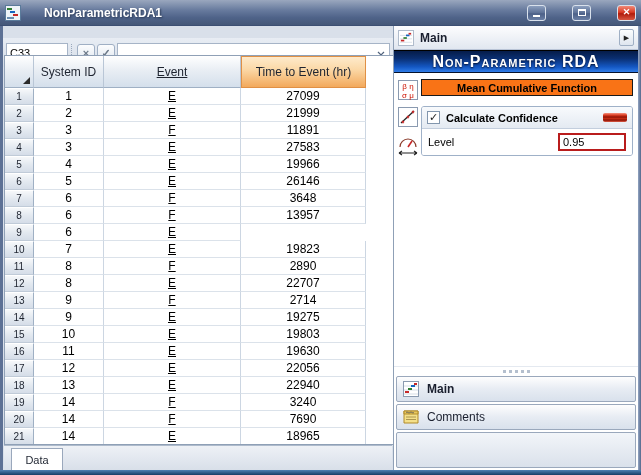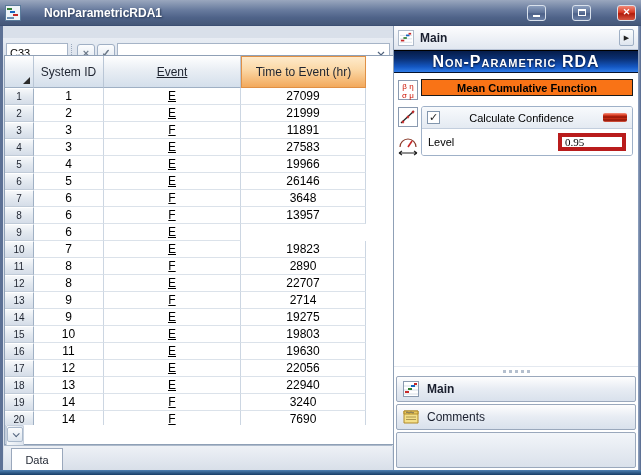--- a/index.html
+++ b/index.html
@@ -29,21 +29,21 @@
   .fbtn { width:18px; height:18px; border:1px solid #9fafc4; border-radius:3px;
     background:linear-gradient(180deg,#fcfdfe,#dfe6ef); color:#6b7888; font-size:11px; font-weight:bold;
     text-align:center; line-height:16px; }
   .formula-field { flex:1; height:19px; border:1px solid #a6b4c7; background:#fff; position:relative; }
   .formula-input { position:absolute; inset:0; border:0; font-size:11px; padding:0 16px 0 3px; width:100%;
     font-family:"Liberation Sans",sans-serif; }
   .field-chev { position:absolute; right:2px; top:4px; width:12px; height:11px; }
 
   
   .sheet { position:absolute; top:29px; left:1px; width:445px; height:390px; background:#fff;
-    border:1px solid #8fa0b6; display:flex;flex-direction:column; }
+    border:1px solid #8fa0b6; display:flex; }
   .grid { flex:1; display:flex; flex-direction:column; overflow:hidden; }
   .header-row { display:flex; height:32px; flex:0 0 32px; }
   .hcell { background:linear-gradient(180deg,#ffffff,#e9eef4 45%,#d4dfeb);
     border-right:1px solid #b9c6d6; border-bottom:1px solid #9fb0c4;
     display:flex; flex-direction:column; align-items:center; justify-content:center;
     font-size:12px; color:#1e2430; text-align:center; line-height:14px; }
   .hcell.corner { width:29px; flex:0 0 29px; position:relative; }
   .corner-tri { position:absolute; right:3px; bottom:3px; width:0; height:0;
     border-bottom:7px solid #2b2b2b; border-left:7px solid transparent; }
   .col1 { width:70px; flex:0 0 70px; }
@@ -101,27 +101,27 @@
   .icon-col { width:22px; flex:0 0 22px; display:flex; justify-content:center; padding-top:1px; }
   .params-icon { width:20px; height:20px; border:1px solid #8a9ab0; background:#fff; color:#cc1100;
     font-size:8px; line-height:9px; text-align:center; padding-top:1px; font-weight:normal; }
   .mcf-btn { flex:1; height:17px; border:1px solid #1a1a1a; background:#f97316; font-weight:bold; font-size:11px;
     color:#000; display:flex; align-items:center; justify-content:center; }
   .group { flex:1; border:1px solid #9fb1c8; border-radius:3px; overflow:hidden; background:#fff; }
   .group-header { height:22px; background:linear-gradient(180deg,#f8fafc,#e4eaf2);
     border-bottom:1px solid #c3cedd; display:flex; align-items:center; padding:0 5px; gap:6px; }
   .checkbox { width:13px; height:13px; border:1px solid #8296ad; background:#fff; color:#1b1b1b;
     font-size:11px; line-height:11px; text-align:center; }
-  .group-title { font-weight:normal; font-size:11px; color:#000; flex:1;text-align:center; }
+  .group-title { font-weight:bold; font-size:11px; color:#000; flex:1; }
   .redbars { width:24px; height:9px; border-radius:2px;
     background:linear-gradient(180deg,#f5927f 0%,#d93a20 25%,#8f1204 45%,#c52d14 60%,#8f1204 80%,#e0604a 100%); }
   .level-row { height:26px; display:flex; align-items:center; padding:0 6px; background:#fff; }
   .level-label { font-size:11px; color:#000; flex:1; }
-  .level-input { width:68px; height:18px; border:4px solid #b91c1c; font-size:11px; padding:0 3px;
-    font-family:Liberation Serif, serif; }
+  .level-input { width:68px; height:18px; border:2px solid #b91c1c; font-size:11px; padding:0 3px;
+    font-family:Liberation Sans, sans-serif; }
   .panel-fill { flex:1; background:#fff; }
   .hsplitter { height:9px; flex:0 0 9px; display:flex; align-items:center; justify-content:center; gap:3px;
     background:#fff; border-top:1px solid #e4e9f0; }
   .dot { width:3px; height:3px; background:#b4bfce; box-shadow:1px 1px 0 #fff; }
   .navbtn { height:26px; flex:0 0 26px; margin:1px 2px; border:1px solid #9aa8bc; border-radius:2px;
     background:linear-gradient(180deg,#fefefe,#e7ecf3 50%,#d9e1ec); display:flex; align-items:center; gap:8px; padding:0 6px; }
   .navbtn .nav-label { font-size:12px; color:#1a1f2e; }
   .navbtn.active .nav-label { font-weight:bold; }
   .nav-icon { width:16px; height:16px; }
   .panel-bottom { height:36px; flex:0 0 36px; margin:1px 2px 2px; border:1px solid #9aa8bc; border-radius:2px;

